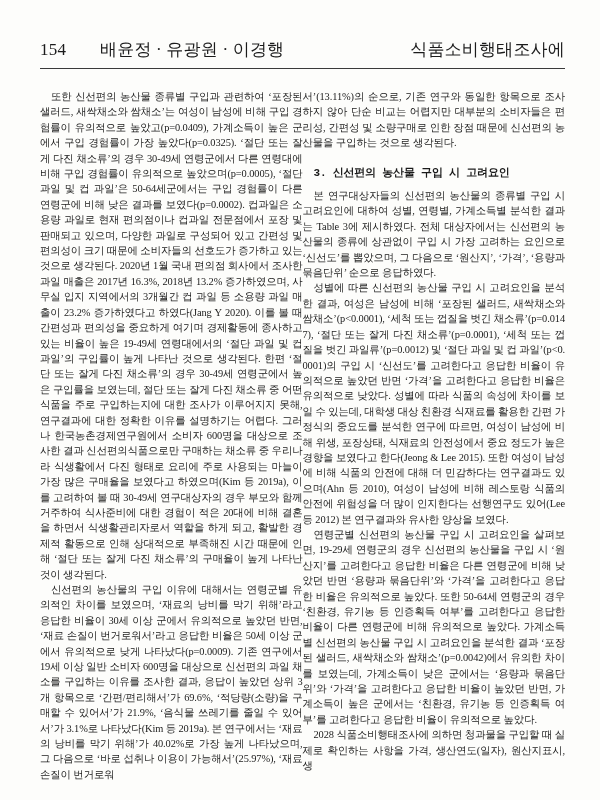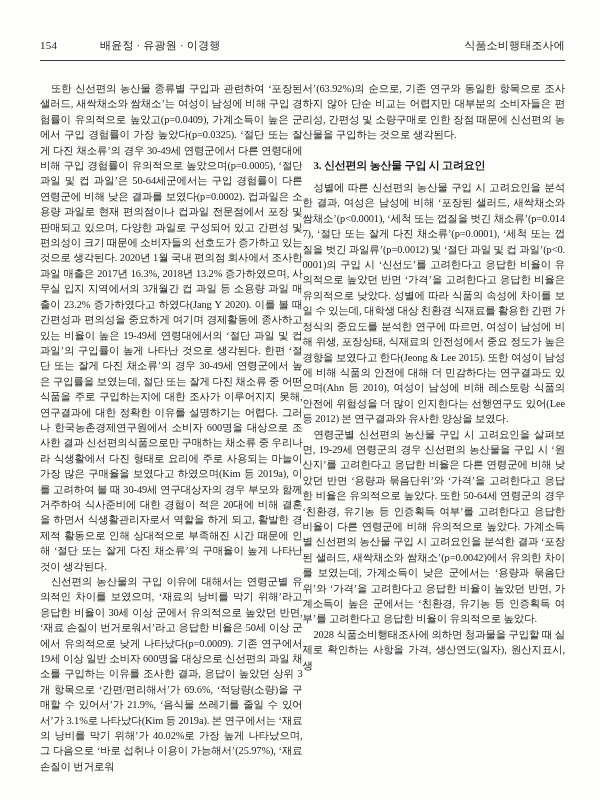--- a/index.html
+++ b/index.html
@@ -16,21 +16,21 @@
     color: #1b1b1b;
     font-family: "Liberation Serif", "DejaVu Serif", serif;
     box-sizing: border-box;
     padding: 38px 35px 0 40px;
     overflow: hidden;
   }
   .page-header {
     display: flex;
     justify-content: space-between;
     align-items: baseline;
-    font-size: 11px;
+    font-size: 17px;
     letter-spacing: 0.2px;
   }
   .page-header .page-num { min-width: 60px; text-align: left; }
   .page-header .authors  { flex: 1; }
   .page-header .journal  { min-width: 60px; text-align: right; }
   .header-rule {
     border: 0;
     border-top: 1.2px solid #3a3a3a;
     margin: 7px 0 0 0;
   }
@@ -43,21 +43,21 @@
     text-align: justify;
     font-size: 10.4px;
     line-height: 15.4px;
     letter-spacing: -0.1px;
     word-break: break-all;
   }
   .col p { margin: 0; }
   .para-indent { text-indent: 11px; }
   .para-noindent { text-indent: 0; }
   .section-heading {
-    font-family: Liberation Serif, serif;
+    font-family: Liberation Mono, monospace;
     font-size: 11px;
     font-weight: bold;
     letter-spacing: -0.2px;
     margin: 15px 0 7px 0;
     padding-left: 11px;
     text-align: left;
   }
 </style>
 </head>
 <body>
@@ -73,21 +73,22 @@
   <hr class="header-rule">
 
   <main class="columns">
 
     <section class="col">
       <p class="para-indent">또한 신선편의 농산물 종류별 구입과 관련하여 ‘포장된 샐러드, 새싹채소와 쌈채소’는 여성이 남성에 비해 구입 경험률이 유의적으로 높았고(p=0.0409), 가계소득이 높은 군에서 구입 경험률이 가장 높았다(p=0.0325). ‘절단 또는 잘게 다진 채소류’의 경우 30-49세 연령군에서 다른 연령대에 비해 구입 경험률이 유의적으로 높았으며(p=0.0005), ‘절단 과일 및 컵 과일’은 50-64세군에서는 구입 경험률이 다른 연령군에 비해 낮은 결과를 보였다(p=0.0002). 컵과일은 소용량 과일로 현재 편의점이나 컵과일 전문점에서 포장 및 판매되고 있으며, 다양한 과일로 구성되어 있고 간편성 및 편의성이 크기 때문에 소비자들의 선호도가 증가하고 있는 것으로 생각된다. 2020년 1월 국내 편의점 회사에서 조사한 과일 매출은 2017년 16.3%, 2018년 13.2% 증가하였으며, 사무실 입지 지역에서의 3개월간 컵 과일 등 소용량 과일 매출이 23.2% 증가하였다고 하였다(Jang Y 2020). 이를 볼 때 간편성과 편의성을 중요하게 여기며 경제활동에 종사하고 있는 비율이 높은 19-49세 연령대에서의 ‘절단 과일 및 컵 과일’의 구입률이 높게 나타난 것으로 생각된다. 한편 ‘절단 또는 잘게 다진 채소류’의 경우 30-49세 연령군에서 높은 구입률을 보였는데, 절단 또는 잘게 다진 채소류 중 어떤 식품을 주로 구입하는지에 대한 조사가 이루어지지 못해, 연구결과에 대한 정확한 이유를 설명하기는 어렵다. 그러나 한국농촌경제연구원에서 소비자 600명을 대상으로 조사한 결과 신선편의식품으로만 구매하는 채소류 중 우리나라 식생활에서 다진 형태로 요리에 주로 사용되는 마늘이 가장 많은 구매율을 보였다고 하였으며(Kim 등 2019a), 이를 고려하여 볼 때 30-49세 연구대상자의 경우 부모와 함께 거주하여 식사준비에 대한 경험이 적은 20대에 비해 결혼을 하면서 식생활관리자로서 역할을 하게 되고, 활발한 경제적 활동으로 인해 상대적으로 부족해진 시간 때문에 인해 ‘절단 또는 잘게 다진 채소류’의 구매율이 높게 나타난 것이 생각된다.</p>
       <p class="para-indent">신선편의 농산물의 구입 이유에 대해서는 연령군별 유의적인 차이를 보였으며, ‘재료의 낭비를 막기 위해’라고 응답한 비율이 30세 이상 군에서 유의적으로 높았던 반면, ‘재료 손질이 번거로워서’라고 응답한 비율은 50세 이상 군에서 유의적으로 낮게 나타났다(p=0.0009). 기존 연구에서 19세 이상 일반 소비자 600명을 대상으로 신선편의 과일 채소를 구입하는 이유를 조사한 결과, 응답이 높았던 상위 3개 항목으로 ‘간편/편리해서’가 69.6%, ‘적당량(소량)을 구매할 수 있어서’가 21.9%, ‘음식물 쓰레기를 줄일 수 있어서’가 3.1%로 나타났다(Kim 등 2019a). 본 연구에서는 ‘재료의 낭비를 막기 위해’가 40.02%로 가장 높게 나타났으며, 그 다음으로 ‘바로 섭취나 이용이 가능해서’(25.97%), ‘재료 손질이 번거로워</p>
     </section>
 
     <section class="col">
-      <p class="para-noindent">서’(63.92%)의 순으로, 기존 연구와 동일한 항목으로 조사하지 않아 단순 비교는 어렵지만 대부분의 소비자들은 편리성, 간편성 및 소량구매로 인한 장점 때문에 신선편의 농산물을 구입하는 것으로 생각된다.</p>
+      <p class="para-noindent">서’(13.11%)의 순으로, 기존 연구와 동일한 항목으로 조사하지 않아 단순 비교는 어렵지만 대부분의 소비자들은 편리성, 간편성 및 소량구매로 인한 장점 때문에 신선편의 농산물을 구입하는 것으로 생각된다.</p>
       <h3 class="section-heading">3. 신선편의 농산물 구입 시 고려요인</h3>
+      <p class="para-indent">본 연구대상자들의 신선편의 농산물의 종류별 구입 시 고려요인에 대하여 성별, 연령별, 가계소득별 분석한 결과는 Table 3에 제시하였다. 전체 대상자에서는 신선편의 농산물의 종류에 상관없이 구입 시 가장 고려하는 요인으로 ‘신선도’를 뽑았으며, 그 다음으로 ‘원산지’, ‘가격’, ‘용량과 묶음단위’ 순으로 응답하였다.</p>
       <p class="para-indent">성별에 따른 신선편의 농산물 구입 시 고려요인을 분석한 결과, 여성은 남성에 비해 ‘포장된 샐러드, 새싹채소와 쌈채소’(p&lt;0.0001), ‘세척 또는 껍질을 벗긴 채소류’(p=0.0147), ‘절단 또는 잘게 다진 채소류’(p=0.0001), ‘세척 또는 껍질을 벗긴 과일류’(p=0.0012) 및 ‘절단 과일 및 컵 과일’(p&lt;0.0001)의 구입 시 ‘신선도’를 고려한다고 응답한 비율이 유의적으로 높았던 반면 ‘가격’을 고려한다고 응답한 비율은 유의적으로 낮았다. 성별에 따라 식품의 속성에 차이를 보일 수 있는데, 대학생 대상 친환경 식재료를 활용한 간편 가정식의 중요도를 분석한 연구에 따르면, 여성이 남성에 비해 위생, 포장상태, 식재료의 안전성에서 중요 정도가 높은 경향을 보였다고 한다(Jeong &amp; Lee 2015). 또한 여성이 남성에 비해 식품의 안전에 대해 더 민감하다는 연구결과도 있으며(Ahn 등 2010), 여성이 남성에 비해 레스토랑 식품의 안전에 위험성을 더 많이 인지한다는 선행연구도 있어(Lee 등 2012) 본 연구결과와 유사한 양상을 보였다.</p>
       <p class="para-indent">연령군별 신선편의 농산물 구입 시 고려요인을 살펴보면, 19-29세 연령군의 경우 신선편의 농산물을 구입 시 ‘원산지’를 고려한다고 응답한 비율은 다른 연령군에 비해 낮았던 반면 ‘용량과 묶음단위’와 ‘가격’을 고려한다고 응답한 비율은 유의적으로 높았다. 또한 50-64세 연령군의 경우 ‘친환경, 유기농 등 인증획득 여부’를 고려한다고 응답한 비율이 다른 연령군에 비해 유의적으로 높았다. 가계소득별 신선편의 농산물 구입 시 고려요인을 분석한 결과 ‘포장된 샐러드, 새싹채소와 쌈채소’(p=0.0042)에서 유의한 차이를 보였는데, 가계소득이 낮은 군에서는 ‘용량과 묶음단위’와 ‘가격’을 고려한다고 응답한 비율이 높았던 반면, 가계소득이 높은 군에서는 ‘친환경, 유기농 등 인증획득 여부’를 고려한다고 응답한 비율이 유의적으로 높았다.</p>
       <p class="para-indent">2028 식품소비행태조사에 의하면 청과물을 구입할 때 실제로 확인하는 사항을 가격, 생산연도(일자), 원산지표시, 생</p>
     </section>
 
   </main>
 </div>
 
 </body></html>

